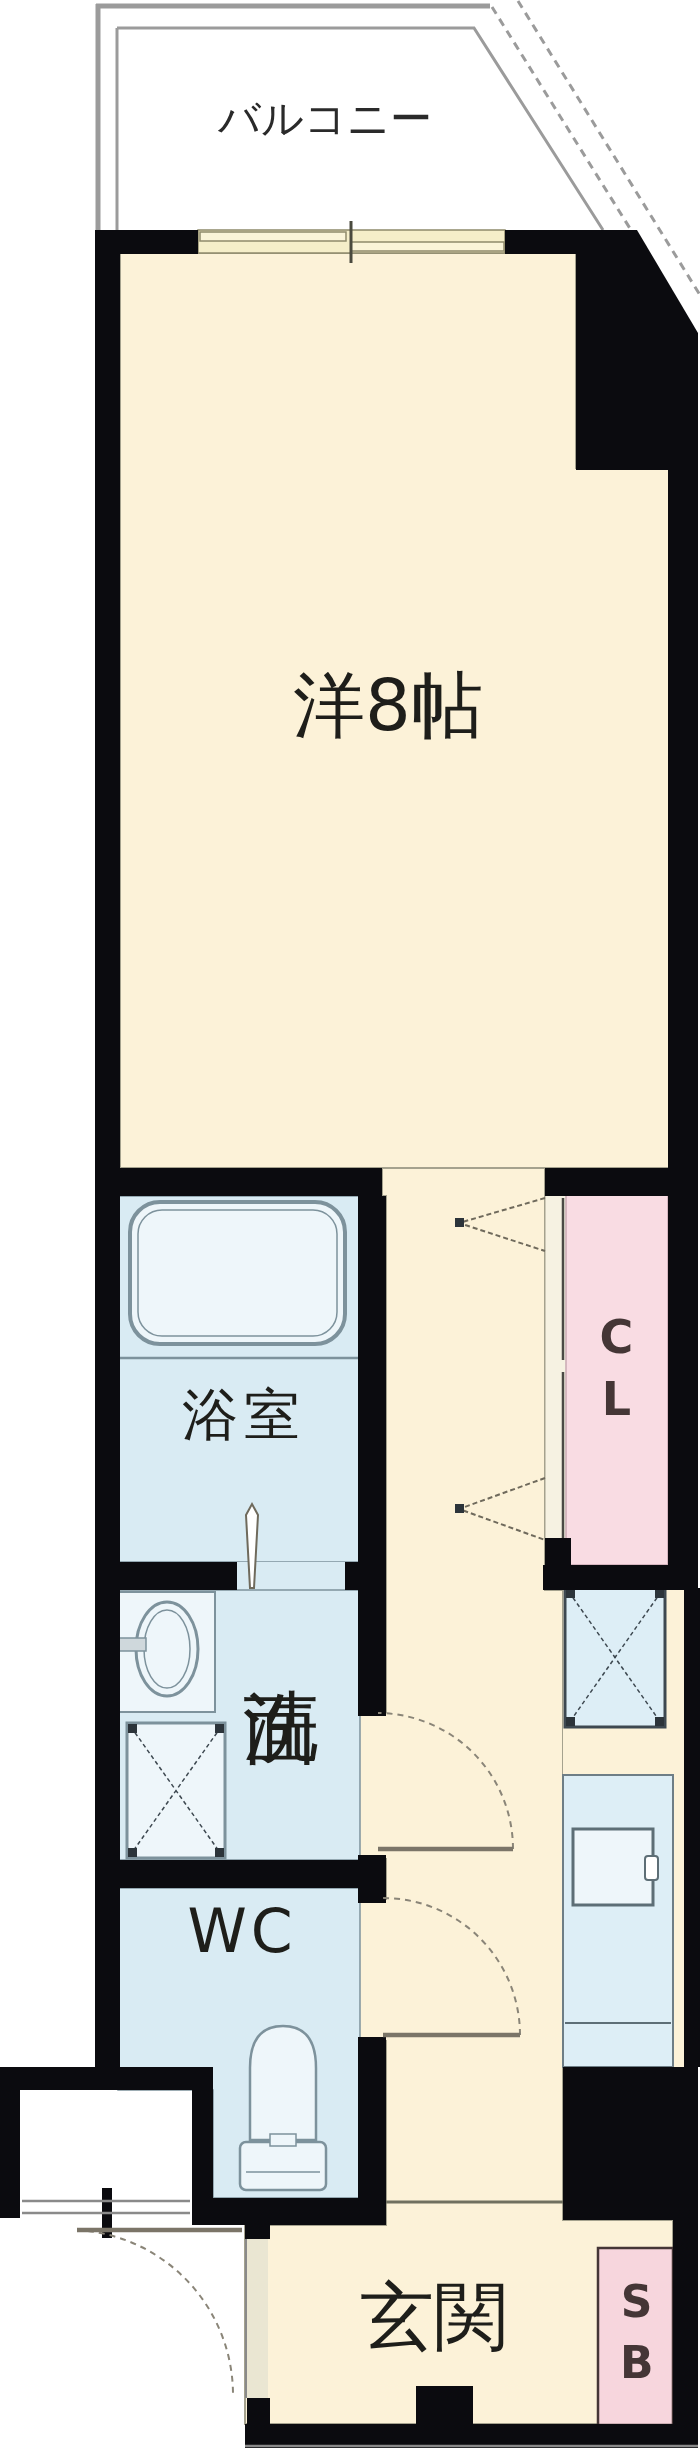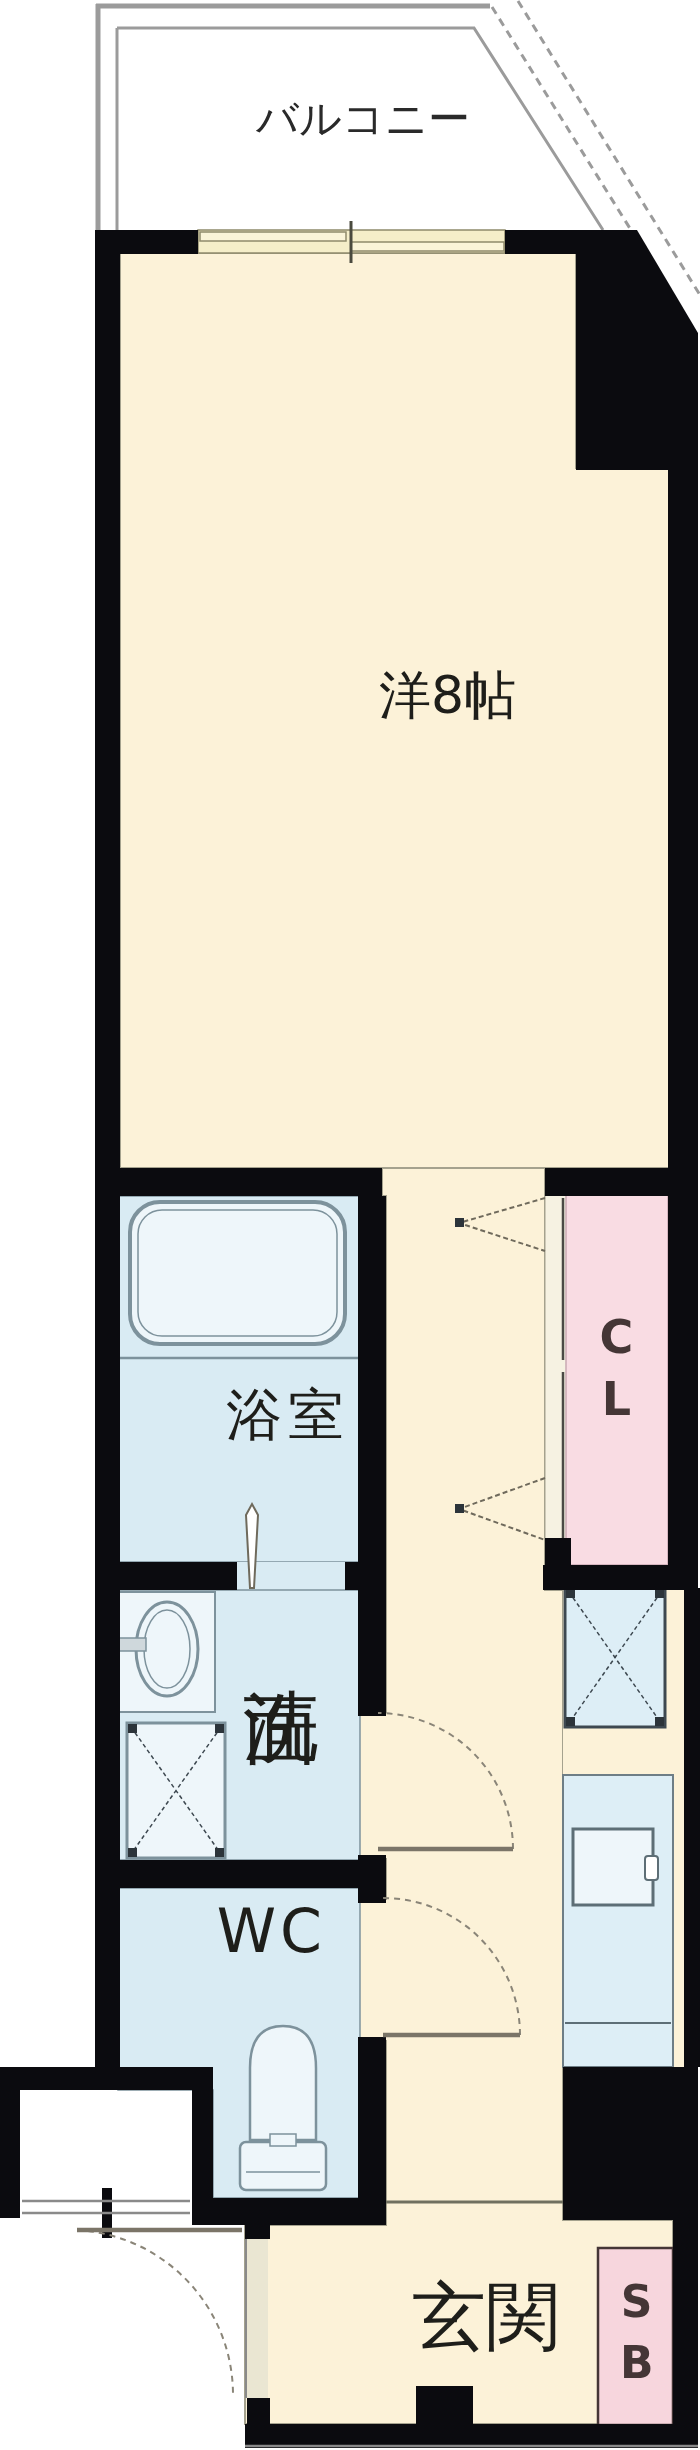--- a/index.html
+++ b/index.html
@@ -24,27 +24,27 @@
   .winpanel{fill:#faf4d8;stroke:var(--frame_olive);stroke-width:1.5;}
   .gray-line{stroke:var(--balcony_gray);fill:none;}
   .dash-diag{stroke:var(--balcony_gray);stroke-width:3;fill:none;stroke-dasharray:8 6;}
   .arc{stroke:#8a8578;stroke-width:2;fill:none;stroke-dasharray:6 5;}
   .leaf{stroke:var(--door_line);stroke-width:4.5;fill:none;}
   .chev{stroke:#6f6a5c;stroke-width:2;fill:none;stroke-dasharray:5 3;}
   .thin{stroke:#8a8a8a;stroke-width:2.5;fill:none;}
   .xline{stroke:#3d4850;stroke-width:1.5;stroke-dasharray:4 3;}
   .corner{fill:#2c343a;}
   
-  .lbl{position:absolute;color:var(--label_dark);text-align:right;line-height:1.05;white-space:nowrap;}
+  .lbl{position:absolute;color:var(--label_dark);text-align:center;line-height:1.05;white-space:nowrap;}
   .lbl-balcony{left:180px;top:97px;width:290px;font-size:42px;color:#2a2a2a;}
-  .lbl-room{left:260px;top:668px;width:256px;font-size:52px;}
+  .lbl-room{left:260px;top:668px;width:256px;font-size:72px;}
   .lbl-bath{left:138px;top:1386px;width:212px;font-size:56px;letter-spacing:6px;}
   .lbl-wash{left:242px;top:1628px;font-size:76px;writing-mode:vertical-rl;text-orientation:upright;letter-spacing:10px;}
   .lbl-wc{left:158px;top:1900px;width:168px;font-size:60px;letter-spacing:4px;}
-  .lbl-ent{left:356px;top:2278px;width:204px;font-size:74px;}
+  .lbl-ent{left:332px;top:2278px;width:204px;font-size:74px;}
   .lbl-cl{left:592px;top:1310px;font-size:46px;color:var(--label_brown);font-weight:bold;writing-mode:vertical-rl;text-orientation:upright;letter-spacing:8px;}
   .lbl-sb{left:613px;top:2276px;font-size:44px;color:var(--label_brown);font-weight:bold;writing-mode:vertical-rl;text-orientation:upright;letter-spacing:10px;}
 </style>
 </head>
 <body>
 
 <div id="canvas">
 
   <svg id="plan-svg" width="700" height="2450" viewBox="0 0 700 2450">
 

